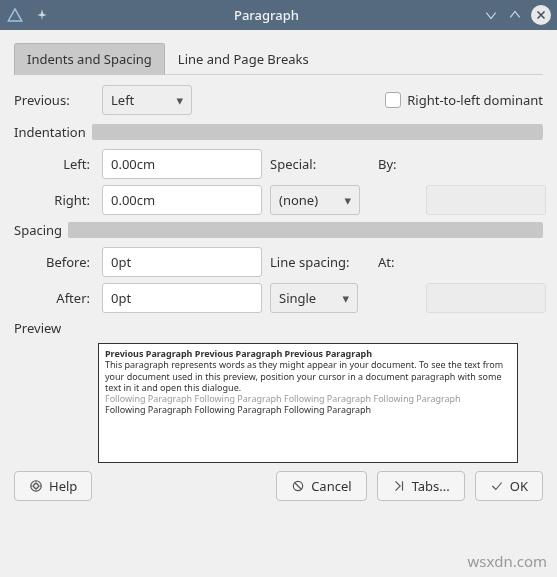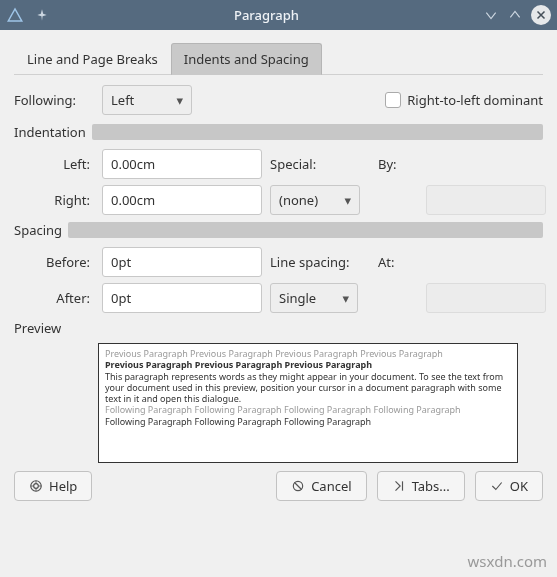--- a/index.html
+++ b/index.html
@@ -11,22 +11,21 @@
     color: #333;
     width: 557px;
     height: 577px;
     overflow: hidden;
   }
   .titlebar {
     background: #556a7f;
     color: #eef2f6;
     height: 30px;
     display: flex;
-    align-items: center;
-    padding: 0 6px;
+    padding: 6px 6px;
   }
   .titlebar .left-icons { display: flex; gap: 10px; align-items: center; }
   .titlebar .title { flex: 1; text-align: center; font-weight: 500; }
   .titlebar .right-icons { display: flex; gap: 8px; align-items: center; }
   .tbicon { width: 16px; height: 16px; display: inline-flex; align-items: center; justify-content: center; }
   .close-circle {
     width: 20px; height: 20px; border-radius: 50%;
     background: #e6e8ea; display: flex; align-items: center; justify-content: center;
   }
   .dialog {
@@ -191,26 +190,26 @@
       <svg viewBox="0 0 24 24" width="12" height="12">
           <path d="M5 5 L19 19 M19 5 L5 19" stroke="#454f59" stroke-width="3"></path>
         </svg>
     </span>
   </div>
 </div>
 
 <div class="dialog">
 
   <div class="tabs">
+    <div class="tab active"><span>Indents and Spacing</span></div>
     <div class="tab"><span>Line and Page Breaks</span></div>
-    <div class="tab active"><span>Indents and Spacing</span></div>
   </div>
 
   <div class="row-align">
-    <span style="width:80px">Following:</span>
+    <span style="width:80px">Previous:</span>
     <div class="select" style="width:90px;margin-left:8px">
       <span>Left</span>
       <span class="chev">▾</span>
     </div>
     <div style="flex:1"></div>
     <span class="checkbox"></span>
     <span>Right-to-left dominant</span>
   </div>
 
   <div class="section-bar">
@@ -268,21 +267,20 @@
     <div></div>
     <div class="disabled-input"></div>
   </div>
 
   <div class="preview-wrap">
     <span class="preview-label">Preview</span>
     <div class="preview-gray"></div>
   </div>
 
   <div class="preview-box">
-    <div class="dim">Previous Paragraph Previous Paragraph Previous Paragraph Previous Paragraph</div>
     <div class="bold">Previous Paragraph Previous Paragraph Previous Paragraph</div>
     <div>This paragraph represents words as they might appear in your document.  To see the text from your document used in this preview, position your cursor in a document paragraph with some text in it and open this dialogue.</div>
     <div class="dim">Following Paragraph Following Paragraph Following Paragraph Following Paragraph</div>
     <div>Following Paragraph Following Paragraph Following Paragraph</div>
   </div>
 
   <div class="buttonbar">
     <div class="btn">
       <span class="ic">
         <svg viewBox="0 0 24 24" width="14" height="14">

